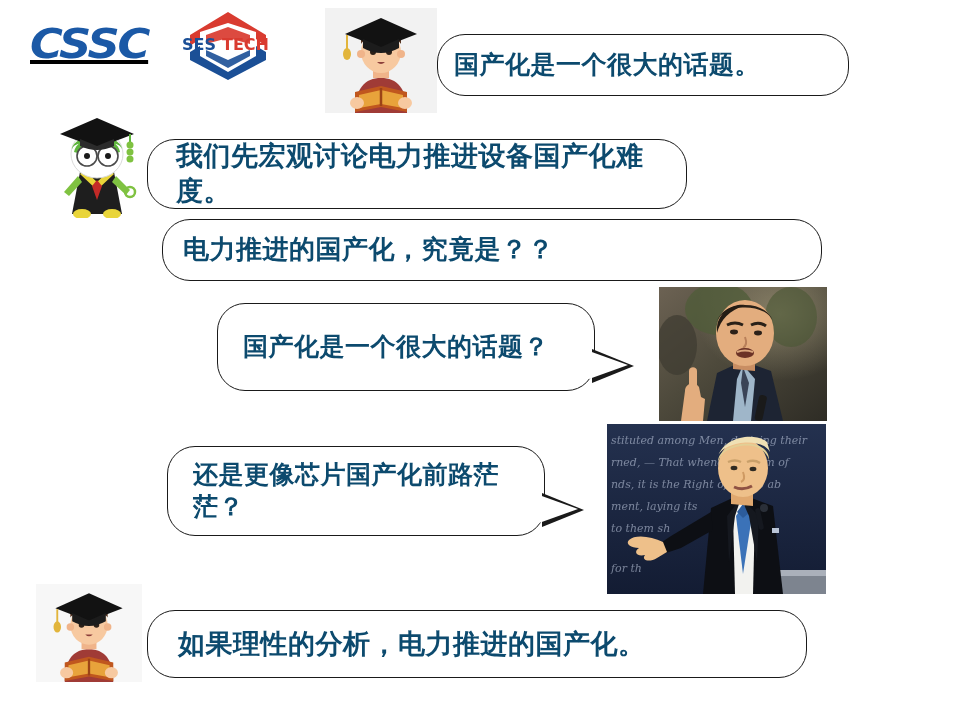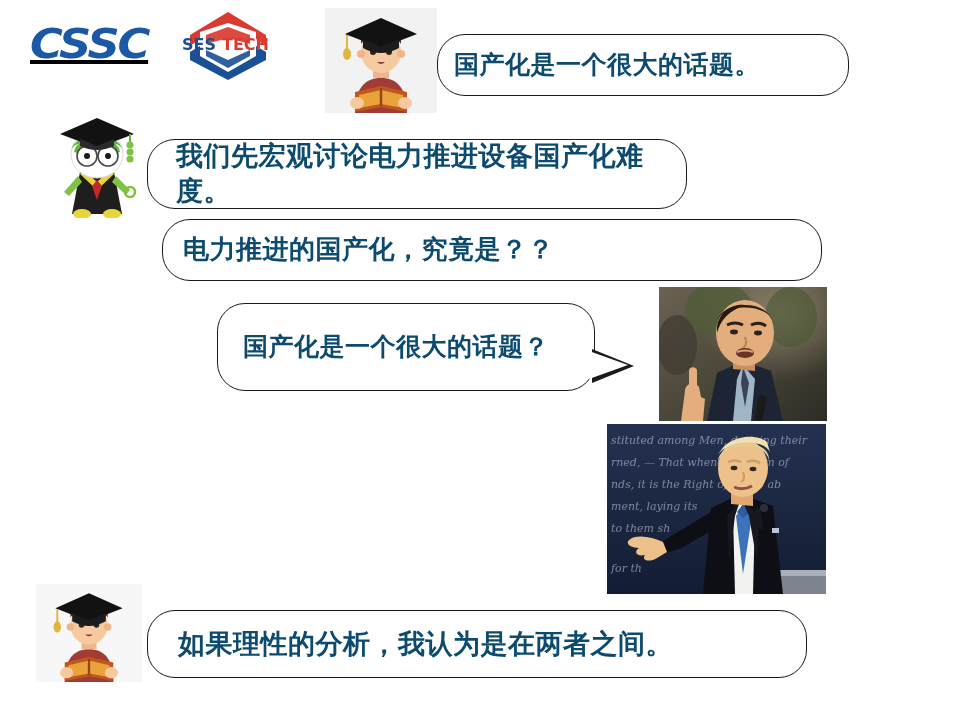--- a/index.html
+++ b/index.html
@@ -332,23 +332,27 @@
 
   <div class="bubble" id="bubble-3">
     <span class="txt">电力推进的国产化，究竟是？？</span>
   </div>
 
   <div class="bubble" id="bubble-4">
     <span class="txt">国产化是一个很大的话题？</span>
     <span class="tail"></span>
   </div>
 
+  <div class="bubble" id="bubble-5">
+    <span class="txt">还是更像芯片国产化前路茫茫？</span>
+    <span class="tail"></span>
+  </div>
 
   <div class="bubble" id="bubble-6">
-    <span class="txt">如果理性的分析，我认为是在两者之间。</span>
+    <span class="txt">如果理性的分析，电力推进的国产化。</span>
   </div>
 
   <div class="avatar" id="avatar-student-bottom">
     <svg width="106" height="98" viewBox="0 0 112 105">
       <rect width="112" height="105" fill="#f7f7f7"></rect>
       <path d="M30 105 C30 80 40 70 56 70 C72 70 82 80 82 105 Z" fill="#a03b36"></path>
       <rect x="48" y="56" width="16" height="14" fill="#f0b48a"></rect>
       <ellipse cx="56" cy="44" rx="20" ry="21" fill="#f7c9a0"></ellipse>
       <circle cx="36" cy="46" r="4" fill="#f0b48a"></circle>
       <circle cx="76" cy="46" r="4" fill="#f0b48a"></circle>

